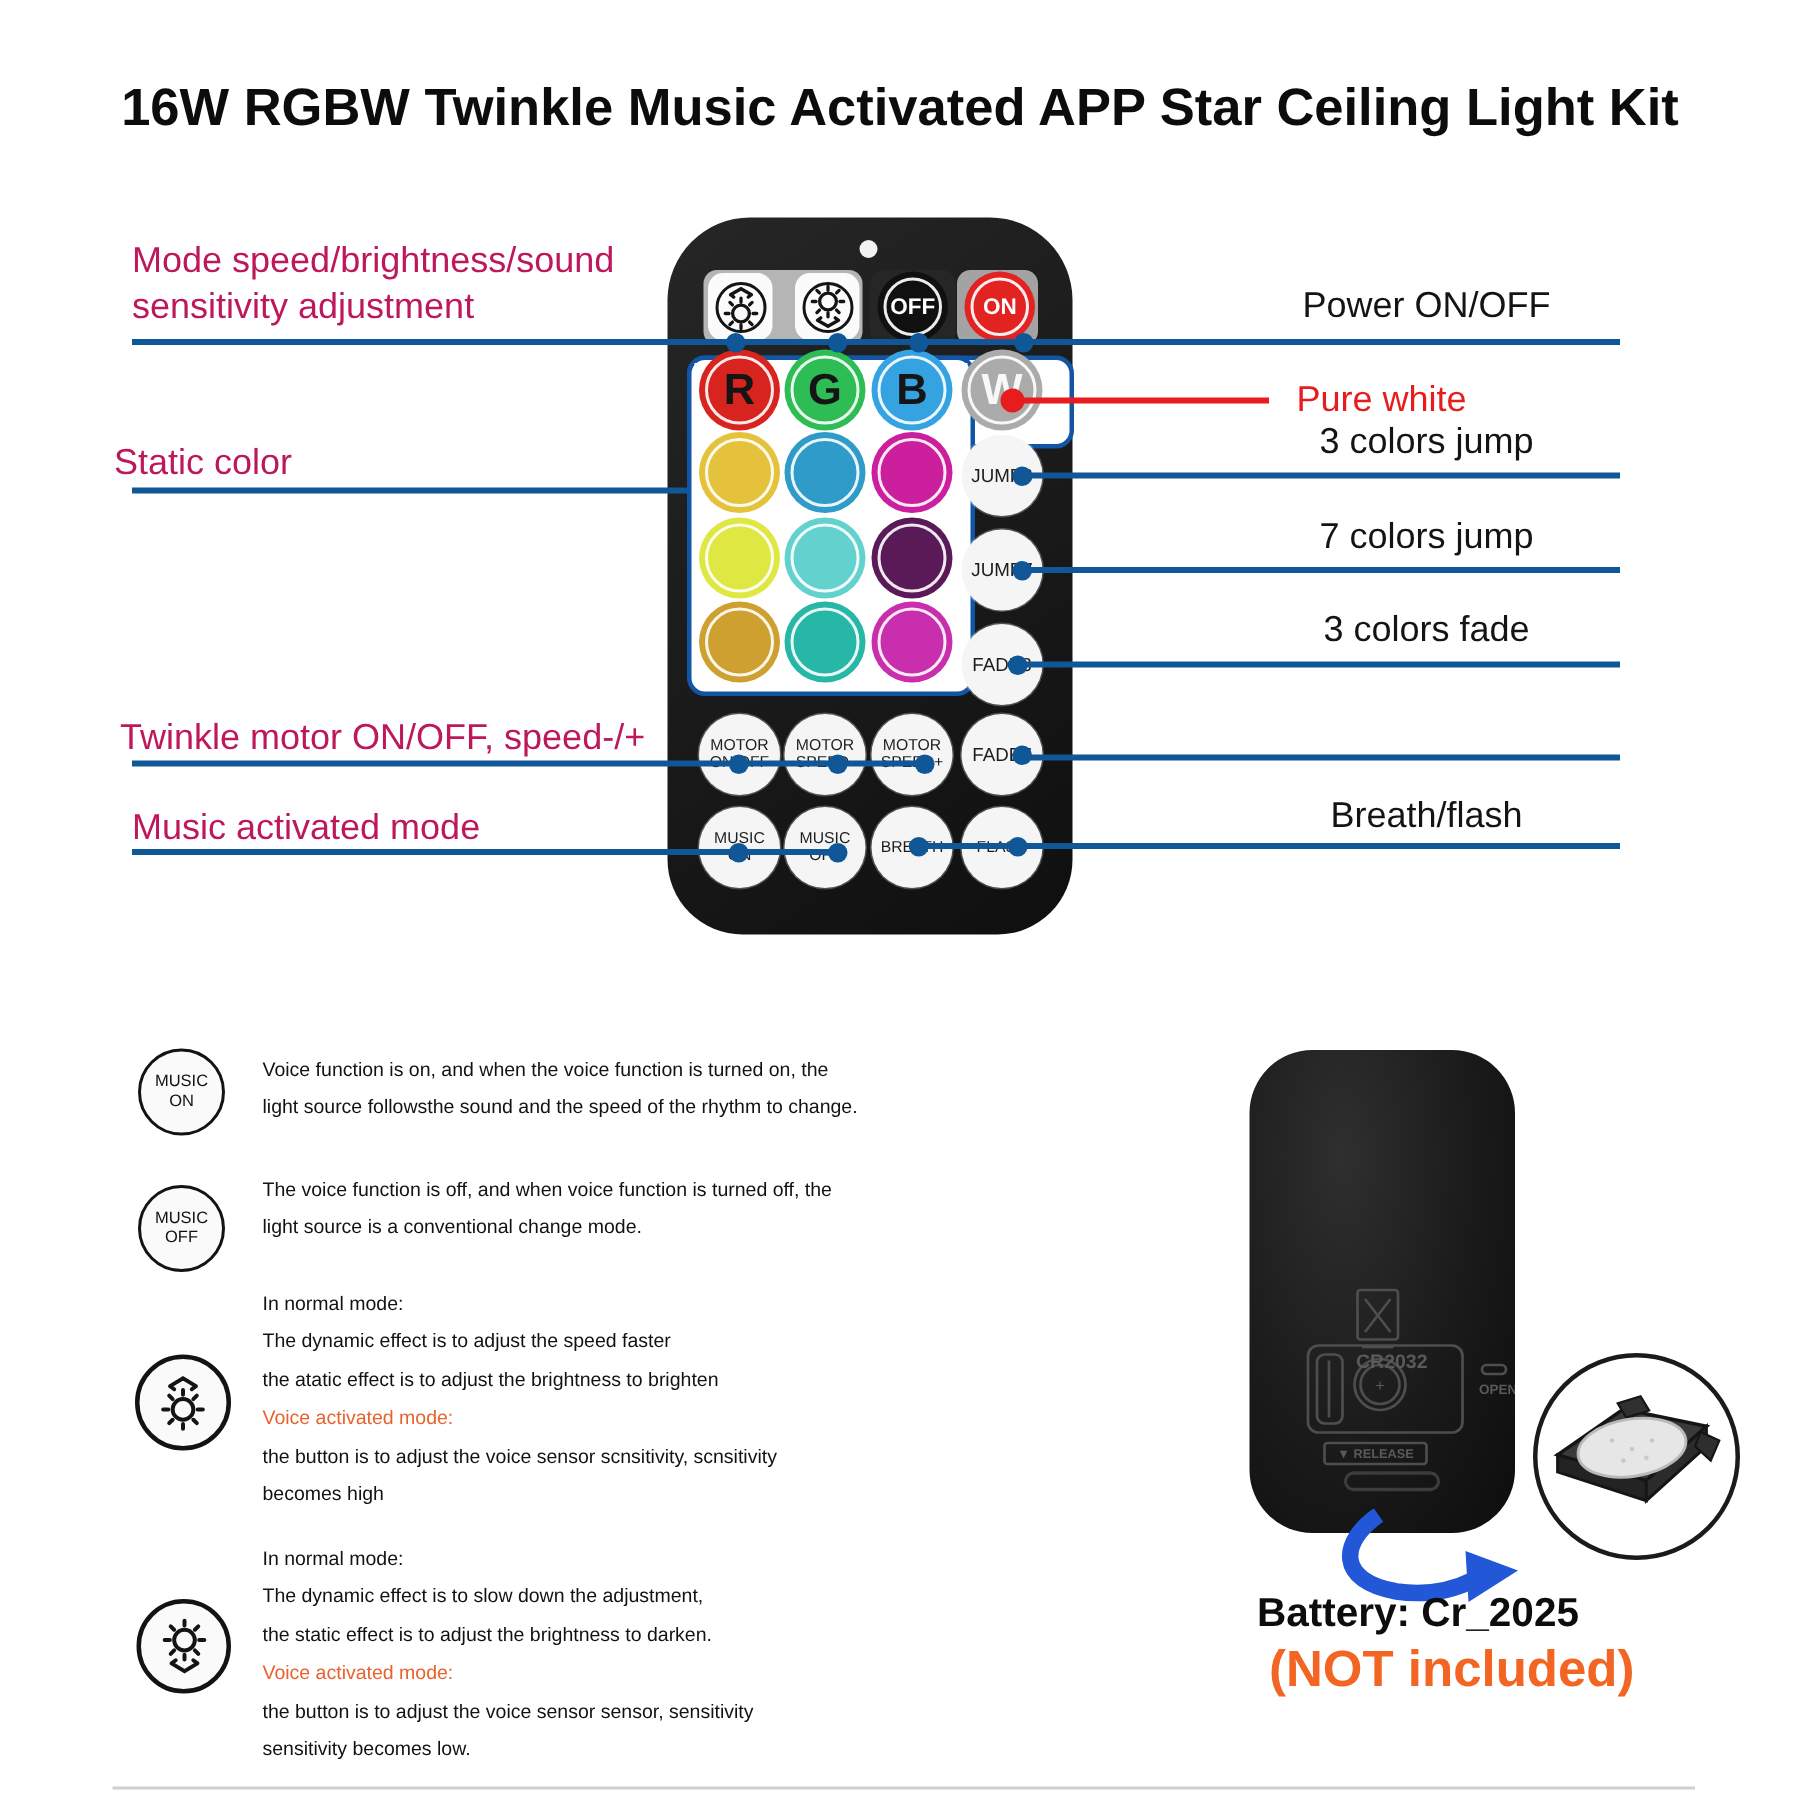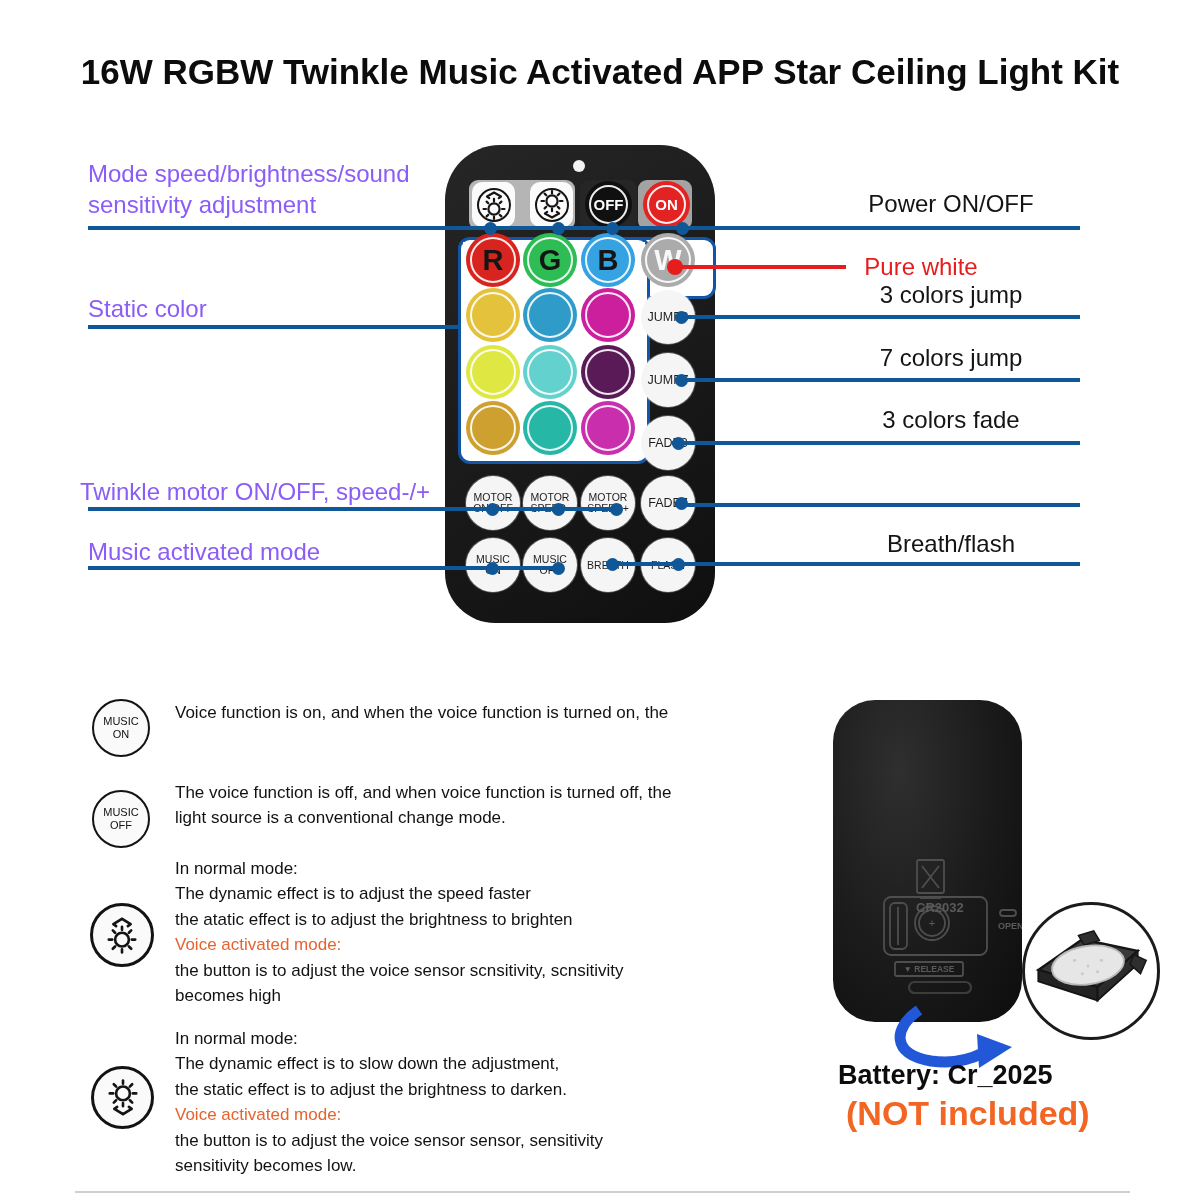--- a/index.html
+++ b/index.html
@@ -4,21 +4,21 @@
 <style>
   html,body{margin:0;padding:0;background:#fff;}
   .canvas{position:relative;width:1200px;height:1200px;background:#ffffff;
           font-family:"Liberation Sans",sans-serif;overflow:hidden;}
   .abs{position:absolute;}
   .title{position:absolute;left:0;top:52px;width:100%;text-align:center;
          font-size:35px;font-weight:bold;color:#0c0c0c;margin:0;white-space:nowrap;}
   .lline{position:absolute;height:4px;background:#0F5796;}
   .dot{position:absolute;width:13px;height:13px;border-radius:50%;background:#0F5796;}
   .dot.big{width:16px;height:16px;}
-  .leftlbl{position:absolute;font-size:24px;color:#8b5cf6;line-height:31px;white-space:nowrap;}
+  .leftlbl{position:absolute;font-size:24px;color:#be185d;line-height:31px;white-space:nowrap;}
   .rightlbl{position:absolute;left:820px;width:262px;text-align:center;font-size:24px;
             color:#141414;white-space:nowrap;}
   .red-text{color:#E71D1D;}
   
   .remote{position:absolute;left:445px;top:145px;width:270px;height:478px;
           border-radius:55px 55px 50px 50px;background:linear-gradient(145deg,#262626,#0f0f0f);}
   .ir{position:absolute;left:128px;top:15px;width:12px;height:12px;border-radius:50%;background:#f2f2f2;}
   .toppanel{position:absolute;top:35px;height:50px;border-radius:9px;}
   .sqbtn{position:absolute;width:43px;height:45px;background:#fbfbfb;border-radius:10px;
          display:flex;align-items:center;justify-content:center;}
@@ -32,25 +32,25 @@
   .cbtn::after{content:"";position:absolute;inset:4px;border:2px solid rgba(255,255,255,.9);border-radius:50%;}
   .letter-w{color:#f8f8f8;}
   .pbtn{position:absolute;width:54px;height:54px;border-radius:50%;background:#f5f5f5;color:#1d1d1d;
         display:flex;align-items:center;justify-content:center;text-align:center;
         font-size:12.5px;line-height:12.5px;white-space:pre-line;box-shadow:0 0 0 1px rgba(255,255,255,.25);}
   .pbtn.two{font-size:10.5px;line-height:11.5px;}
   
   .expl-icon{position:absolute;border:3px solid #131313;border-radius:50%;background:#fafafa;
              display:flex;flex-direction:column;align-items:center;justify-content:center;
              text-align:center;font-size:11px;line-height:13px;color:#111;}
-  .expl-text{position:absolute;font-size:17px;color:#121212;line-height:25.4px;white-space:nowrap;}
+  .expl-text{position:absolute;font-size:13px;color:#121212;line-height:25.4px;white-space:nowrap;}
   .orange{color:#E8622D;}
   
   .back{position:absolute;left:833px;top:700px;width:177px;height:322px;border-radius:42px;
-        background:radial-gradient(ellipse at 35% 22%, #2f2f2f 0%, #1a1a1a 55%, #0d0d0d 100%);padding-left:12px;}
+        background:radial-gradient(ellipse at 35% 22%, #2f2f2f 0%, #1a1a1a 55%, #0d0d0d 100%);}
   .tray{position:absolute;left:1022px;top:902px;width:132px;height:132px;border:3px solid #1b1b1b;
         border-radius:50%;background:#fff;overflow:hidden;}
   .caption1{position:absolute;left:838px;top:1060px;font-size:27px;font-weight:bold;color:#0d0d0d;white-space:nowrap;}
   .caption2{position:absolute;left:846px;top:1094px;font-size:34px;font-weight:bold;color:#F26522;white-space:nowrap;}
   .footrule{position:absolute;left:75px;top:1191px;width:1055px;height:2px;background:#cfcfcf;}
   svg{display:block;}
 </style>
 </head>
 <body>
 
@@ -166,37 +166,38 @@
   <i class="dot" style="left: 552px; top: 503px; background: rgb(15, 87, 150);"></i>
   <i class="dot" style="left: 610px; top: 503px; background: rgb(15, 87, 150);"></i>
   <i class="dot" style="left: 486px; top: 562px; background: rgb(15, 87, 150);"></i>
   <i class="dot" style="left: 552px; top: 562px; background: rgb(15, 87, 150);"></i>
   <i class="dot big" style="left: 667px; top: 259px; background: rgb(231, 29, 29);"></i>
 
   <div class="leftlbl" style="left:88px;top:158px;">
     <div>Mode speed/brightness/sound</div>
     <div>sensitivity adjustment</div>
   </div>
-  <div class="leftlbl" style="left:88px;top:293px;">Static color</div>
+  <div class="leftlbl" style="left:76px;top:293px;">Static color</div>
   <div class="leftlbl" style="left:80px;top:476px;">Twinkle motor ON/OFF, speed-/+</div>
   <div class="leftlbl" style="left:88px;top:536px;">Music activated mode</div>
 
   <div class="rightlbl" style="top:190px;">Power ON/OFF</div>
   <div class="rightlbl red-text" style="top:253px;left:790px;">Pure white</div>
   <div class="rightlbl" style="top:281px;">3 colors jump</div>
   <div class="rightlbl" style="top:344px;">7 colors jump</div>
   <div class="rightlbl" style="top:406px;">3 colors fade</div>
   <div class="rightlbl" style="top:530px;">Breath/flash</div>
 
   <div class="expl-icon" style="left:92px;top:699px;width:54px;height:54px;border-width:2.5px;">
     <div>MUSIC</div>
     <div>ON</div>
   </div>
   <div class="expl-text" style="left:175px;top:700px;">
     <div>Voice function is on, and when the voice function is turned on, the</div>
+    <div>light source followsthe sound and the speed of the rhythm to change.</div>
   </div>
 
   <div class="expl-icon" style="left:92px;top:790px;width:54px;height:54px;border-width:2.5px;">
     <div>MUSIC</div>
     <div>OFF</div>
   </div>
   <div class="expl-text" style="left:175px;top:780px;">
     <div>The voice function is off, and when voice function is turned off, the</div>
     <div>light source is a conventional change mode.</div>
   </div>

